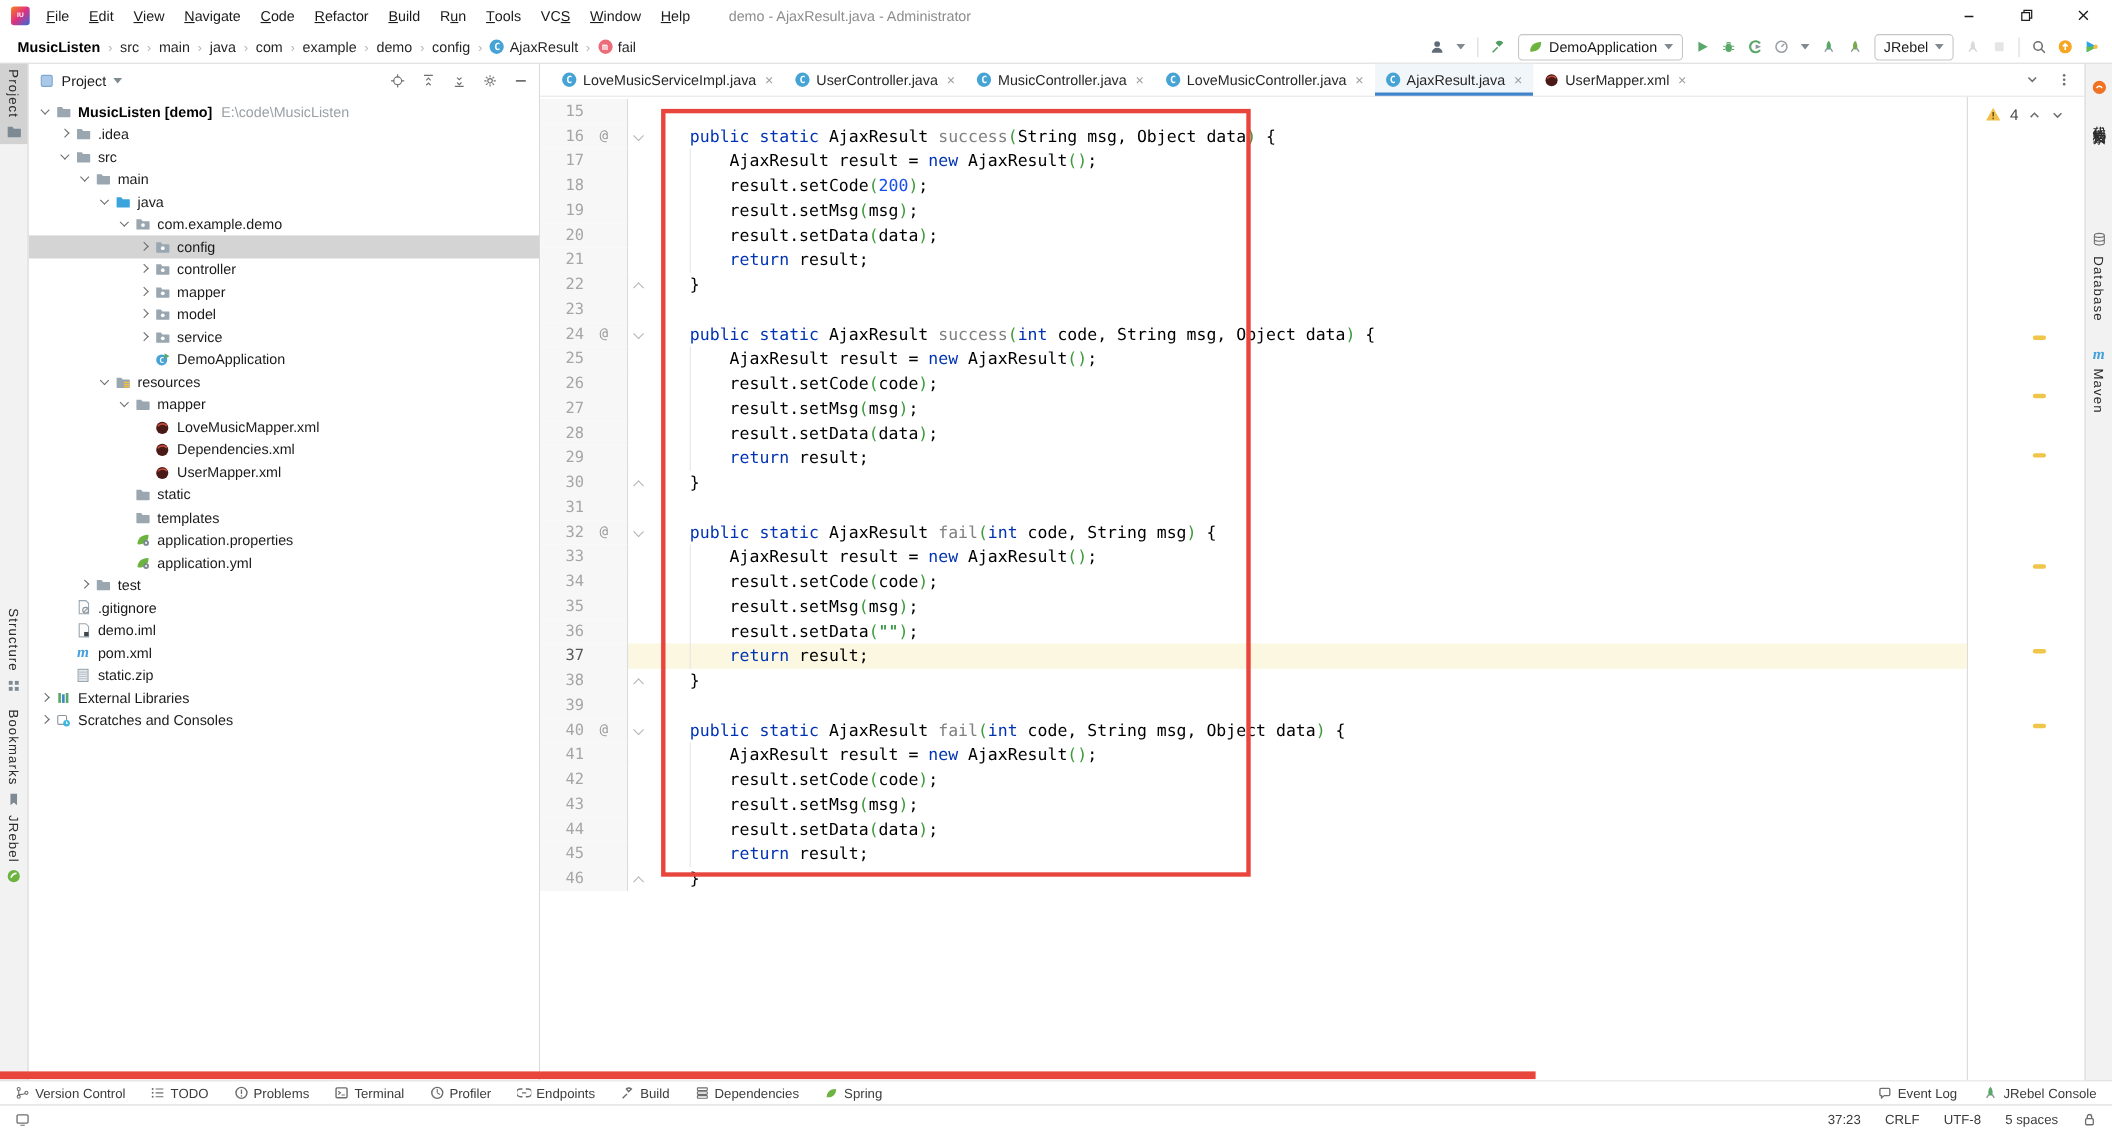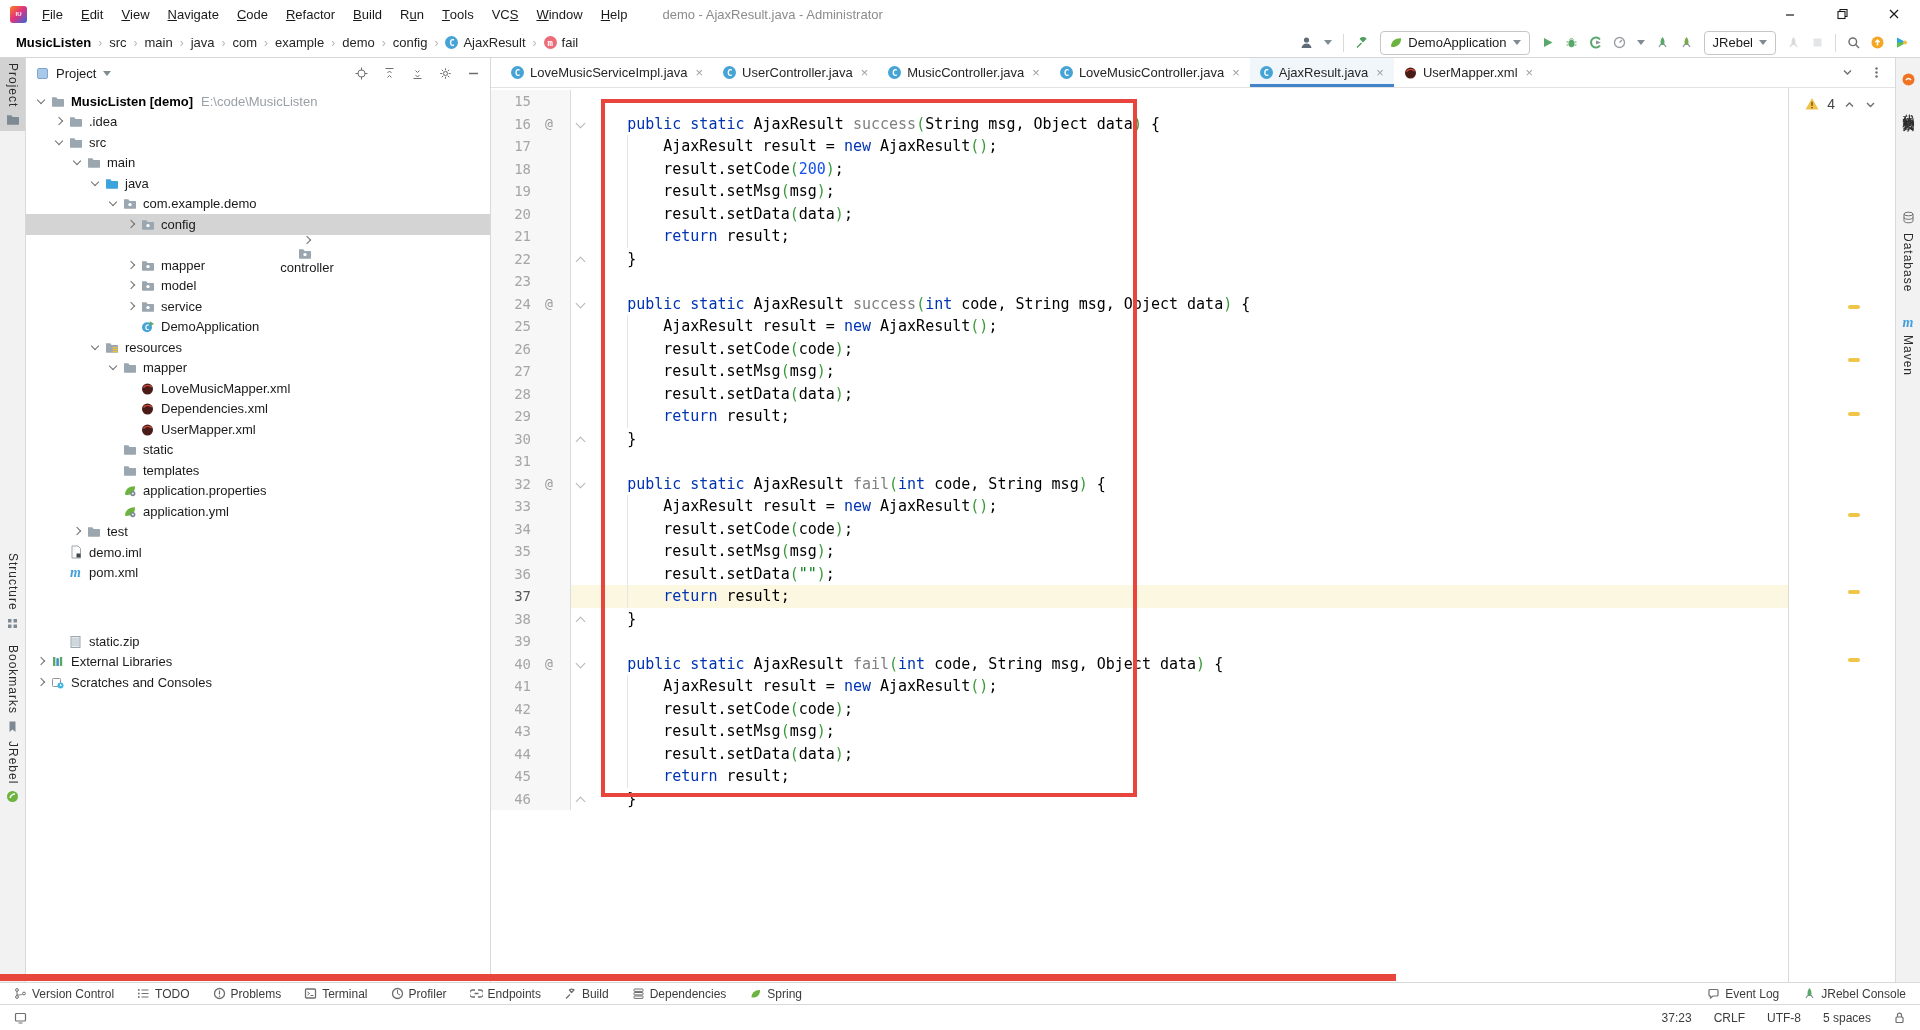--- a/index.html
+++ b/index.html
@@ -429,21 +429,21 @@
           <div class="tree-row selected" style="padding-left: 98px;">
             <span class="chev col"></span>
             <span class="ticon">
               <svg width="14" height="13" viewBox="0 0 14 13">
                 <path d="M1 2.3h4.3l1.3 1.8h5.8a.6.6 0 0 1 .6.6v6.4a.6.6 0 0 1-.6.6H1.6a.6.6 0 0 1-.6-.6Z" fill="#9aa7b0"></path>
                 <circle cx="7" cy="7.6" r="1.7" fill="#fff"></circle>
               </svg>
             </span>
             <span class="tlabel">config</span>
           </div>
-          <div class="tree-row" style="padding-left: 98px; flex-direction: column;">
+          <div class="tree-row" style="padding-left: 98px;">
             <span class="chev col"></span>
             <span class="ticon">
               <svg width="14" height="13" viewBox="0 0 14 13">
                 <path d="M1 2.3h4.3l1.3 1.8h5.8a.6.6 0 0 1 .6.6v6.4a.6.6 0 0 1-.6.6H1.6a.6.6 0 0 1-.6-.6Z" fill="#9aa7b0"></path>
                 <circle cx="7" cy="7.6" r="1.7" fill="#fff"></circle>
               </svg>
             </span>
             <span class="tlabel">controller</span>
           </div>
           <div class="tree-row" style="padding-left: 98px;">
@@ -585,33 +585,44 @@
                 <path d="M1 2.3h4.3l1.3 1.8h5.8a.6.6 0 0 1 .6.6v6.4a.6.6 0 0 1-.6.6H1.6a.6.6 0 0 1-.6-.6Z" fill="#9aa7b0"></path>
               </svg>
             </span>
             <span class="tlabel">test</span>
           </div>
           <div class="tree-row" style="padding-left: 26px;">
             <span class="chev"></span>
             <span class="ticon">
               <svg width="14" height="14" viewBox="0 0 14 14">
                 <path d="M3 1h6l2.5 2.5V13H3Z" fill="#fcfcfc" stroke="#9aa7b0"></path>
-                <rect x="7.5" y="8.5" width="4" height="4" fill="#40454a"></rect>
-              </svg>
-            </span>
-            <span class="tlabel">demo.iml</span>
+                <circle cx="8.8" cy="9.8" r="2.6" fill="none" stroke="#8c959c"></circle>
+                <line x1="7" y1="11.6" x2="10.6" y2="8" stroke="#8c959c"></line>
+              </svg>
+            </span>
+            <span class="tlabel">.gitignore</span>
           </div>
           <div class="tree-row" style="padding-left: 26px;">
             <span class="chev"></span>
             <span class="ticon">
+              <svg width="14" height="14" viewBox="0 0 14 14">
+                <path d="M3 1h6l2.5 2.5V13H3Z" fill="#fcfcfc" stroke="#9aa7b0"></path>
+                <rect x="7.5" y="8.5" width="4" height="4" fill="#40454a"></rect>
+              </svg>
+            </span>
+            <span class="tlabel">demo.iml</span>
+          </div>
+          <div class="tree-row" style="padding-left: 26px;">
+            <span class="chev"></span>
+            <span class="ticon">
               <span style="color:#42a0dc;font-weight:bold;font-style:italic;font-size:14px;font-family:'Liberation Serif',serif;line-height:13px">m</span>
             </span>
             <span class="tlabel">pom.xml</span>
           </div>
-          <div class="tree-row" style="padding-left: 26px; margin-top: 48px;">
+          <div class="tree-row" style="padding-left: 26px;">
             <span class="chev"></span>
             <span class="ticon">
               <svg width="13" height="13" viewBox="0 0 13 13">
                 <rect x="2" y="1.5" width="9" height="11" fill="#e4eaee" stroke="#9aa7b0"></rect>
                 <path d="M2 4h9M2 6h9M2 8h9M2 10h9" stroke="#bac4cc"></path>
               </svg>
             </span>
             <span class="tlabel">static.zip</span>
           </div>
           <div class="tree-row" style="padding-left: 8px;">

